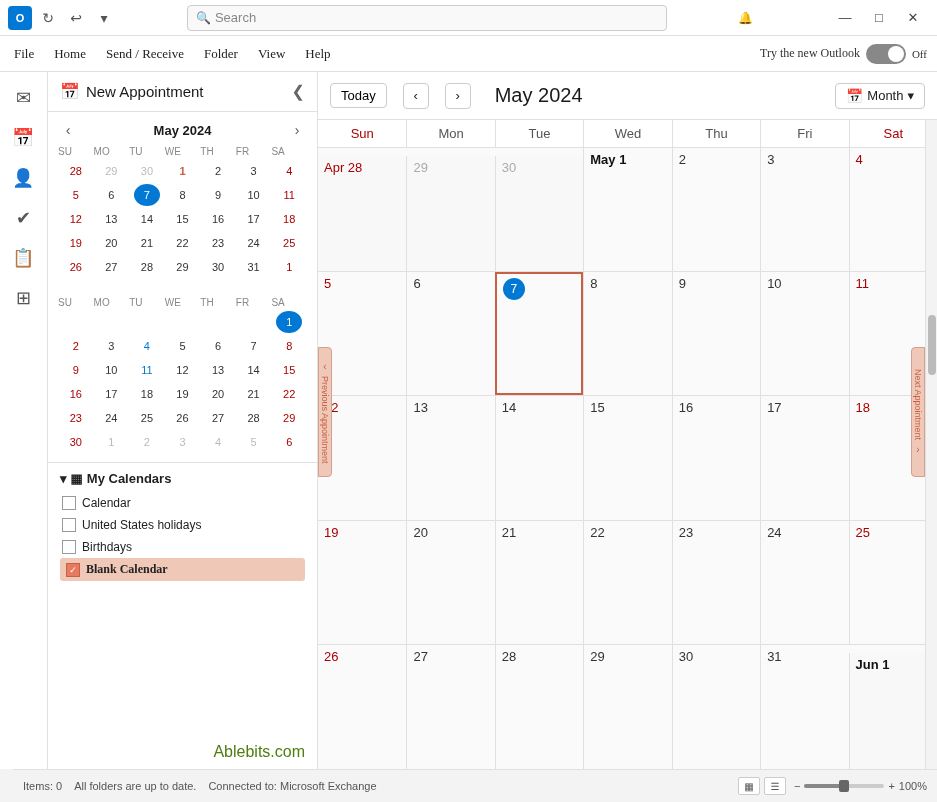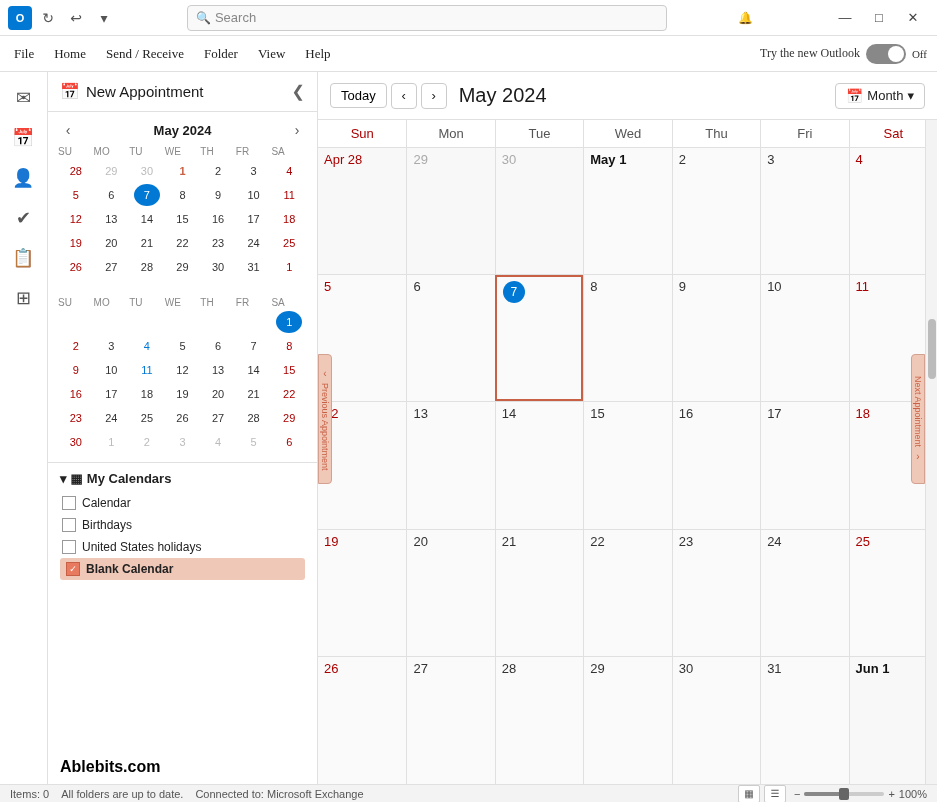--- a/index.html
+++ b/index.html
@@ -54,55 +54,55 @@
     .mini-cal-day.sunday { color: #a00; }
 
     
     .calendars-section { padding: 8px 12px; }
     .calendars-header { display: flex; align-items: center; gap: 4px; font-weight: 600; font-size: 13px; margin-bottom: 6px; cursor: pointer; }
     .calendar-item { display: flex; align-items: center; gap: 6px; padding: 4px 2px; font-size: 12px; cursor: pointer; }
     .cal-checkbox { width: 14px; height: 14px; border: 1px solid #999; background: white; display: flex; align-items: center; justify-content: center; }
     .cal-checkbox.checked { background: #e87b5f; border-color: #c86045; }
 
     
-    .ablebits { padding: 8px 12px; margin-top: auto; color: #000000; font-size: 16px; font-weight: 700; }
+    .ablebits { padding: 8px 12px; margin-top: auto; color: #4d7c0f; font-size: 16px; font-weight: 400; text-align: right; }
 
     
     .calendar-main { flex: 1; display: flex; flex-direction: column; background: #fafafa; position: relative; overflow: hidden; }
-    .cal-toolbar { height: 48px; background: #fff; display: flex; align-items: center; padding: 0 12px; border-bottom: 1px solid #e0e0e0; gap: 4px; }
+    .cal-toolbar { height: 48px; background: #fff; display: flex; align-items: center; padding: 0 12px; border-bottom: 1px solid #e0e0e0; gap: 16px; }
     .cal-today-btn { padding: 4px 10px; border: 1px solid #ccc; border-radius: 4px; cursor: pointer; background: white; font-size: 13px; }
     .cal-nav { width: 26px; height: 26px; border: 1px solid #ccc; border-radius: 4px; display: flex; align-items: center; justify-content: center; cursor: pointer; background: white; font-size: 13px; }
     .cal-month-title { font-size: 20px; font-weight: 400; color: #1a1a1a; margin-left: 8px; flex: 1; }
     .cal-view-btn { display: flex; align-items: center; gap: 4px; padding: 4px 10px; border: 1px solid #ccc; border-radius: 4px; cursor: pointer; background: white; font-size: 13px; }
     .cal-view-icon { font-size: 14px; color: #0078d4; }
 
     
     .cal-grid-container { flex: 1; display: flex; flex-direction: column; overflow: hidden; position: relative; }
     .cal-day-headers { display: grid; grid-template-columns: repeat(7, 1fr); border-bottom: 1px solid #e0e0e0; background: #fff; }
     .cal-day-header { text-align: center; padding: 6px 0; font-size: 13px; color: #555; font-weight: 400; border-left: 1px solid #e0e0e0; }
     .cal-day-header:first-child { border-left: none; }
     .cal-day-header.sunday { color: #a00; }
     .cal-day-header.saturday { color: #a00; text-align: center; }
     .cal-week { display: grid; grid-template-columns: repeat(7, 1fr); border-bottom: 1px solid #e0e0e0; min-height: 100px; }
     .cal-week:last-child { border-bottom: none; }
     .cal-cell { border-left: 1px solid #e0e0e0; padding: 4px 6px; font-size: 13px; color: #333; position: relative; min-height: 100px; }
     .cal-cell:first-child { border-left: none; }
-    .cal-cell.other-month { color: #aaa; background: #f8f8f8; }
+    .cal-cell.other-month { color: #aaa; background: #f8f8f8; margin-top: 8px; }
     .cal-cell.today-cell { border: 2px solid #c86045; }
     .cal-cell-num { font-size: 13px; }
     .cal-cell-num.sunday-num { color: #a00; }
     .cal-cell-num.saturday-num { color: #a00; }
     .cal-cell-num.bold-num { font-weight: 600; color: #111; }
 
     
     .cal-scrollbar { position: absolute; right: 0; top: 0; bottom: 0; width: 12px; display: flex; flex-direction: column; align-items: center; background: #f3f3f3; border-left: 1px solid #e0e0e0; }
     .scrollbar-thumb { position: absolute; top: 30%; width: 8px; height: 60px; background: #bbb; border-radius: 4px; }
 
     
-    .status-bar { height: 18px; background: #f3f3f3; border-top: 1px solid #e0e0e0; display: flex; align-items: center; padding: 8px 10px; font-size: 11px; color: #555; gap: 12px; }
+    .status-bar { height: 18px; background: #f3f3f3; border-top: 1px solid #e0e0e0; display: flex; align-items: center; padding: 16px 10px; font-size: 11px; color: #555; gap: 12px; margin-left: 13px; }
     .status-right { margin-left: auto; display: flex; align-items: center; gap: 8px; }
     .view-icons { display: flex; gap: 4px; }
     .view-icon-btn { width: 22px; height: 18px; border: 1px solid #ccc; background: white; display: flex; align-items: center; justify-content: center; cursor: pointer; font-size: 10px; border-radius: 2px; }
     .zoom-bar { display: flex; align-items: center; gap: 4px; }
     .zoom-slider { width: 80px; height: 4px; background: #ccc; border-radius: 2px; position: relative; }
     .zoom-slider-fill { width: 50%; height: 4px; background: #888; border-radius: 2px; }
     .zoom-slider-thumb { position: absolute; left: 50%; top: -4px; width: 10px; height: 12px; background: #666; border-radius: 2px; transform: translateX(-50%); }
   </style>
 </head>
 <body>
@@ -285,29 +285,29 @@
         <span>▾</span>
         <span>▦</span>
         <span>My Calendars</span>
       </div>
       <div class="calendar-item">
         <div class="cal-checkbox"></div>
         <span>Calendar</span>
       </div>
       <div class="calendar-item">
         <div class="cal-checkbox"></div>
-        <span>Birthdays</span>
+        <span>United States holidays</span>
       </div>
       <div class="calendar-item">
         <div class="cal-checkbox"></div>
-        <span>United States holidays</span>
+        <span>Birthdays</span>
       </div>
       <div class="calendar-item" style="background:#f0c8b8;border-radius:3px;padding:4px 6px;">
         <div class="cal-checkbox checked" style="display:flex;align-items:center;justify-content:center;font-size:9px;color:white;">✓</div>
-        <span style="font-weight:600;">Blank Calendar</span>
+        <span style="font-weight:600;font-family:Liberation Serif, serif;">Blank Calendar</span>
       </div>
     </div>
 
     <div style="flex:1"></div>
     <div class="ablebits">Ablebits.com</div>
   </div>
 
   <div class="calendar-main">
 
     <div class="cal-toolbar">

